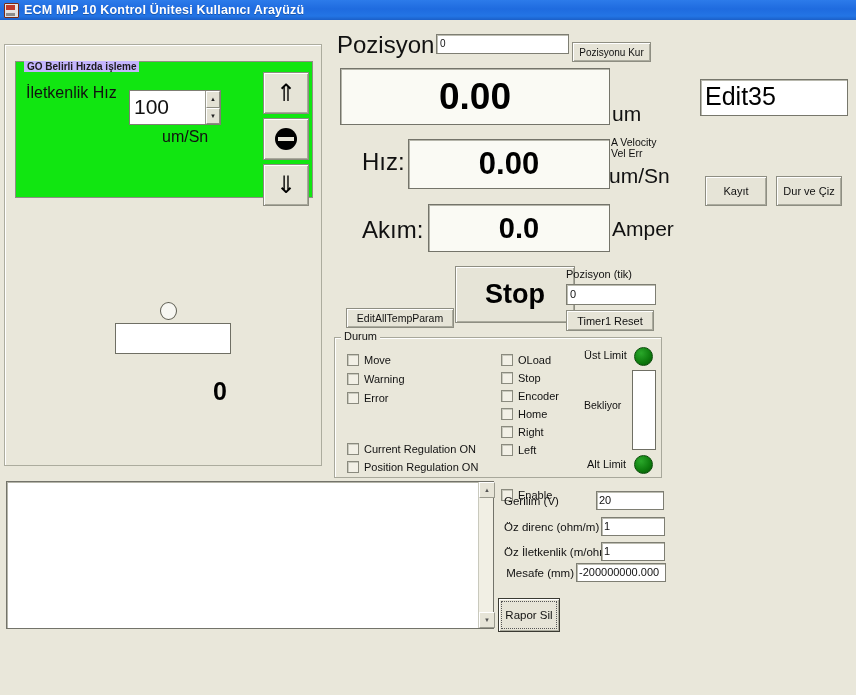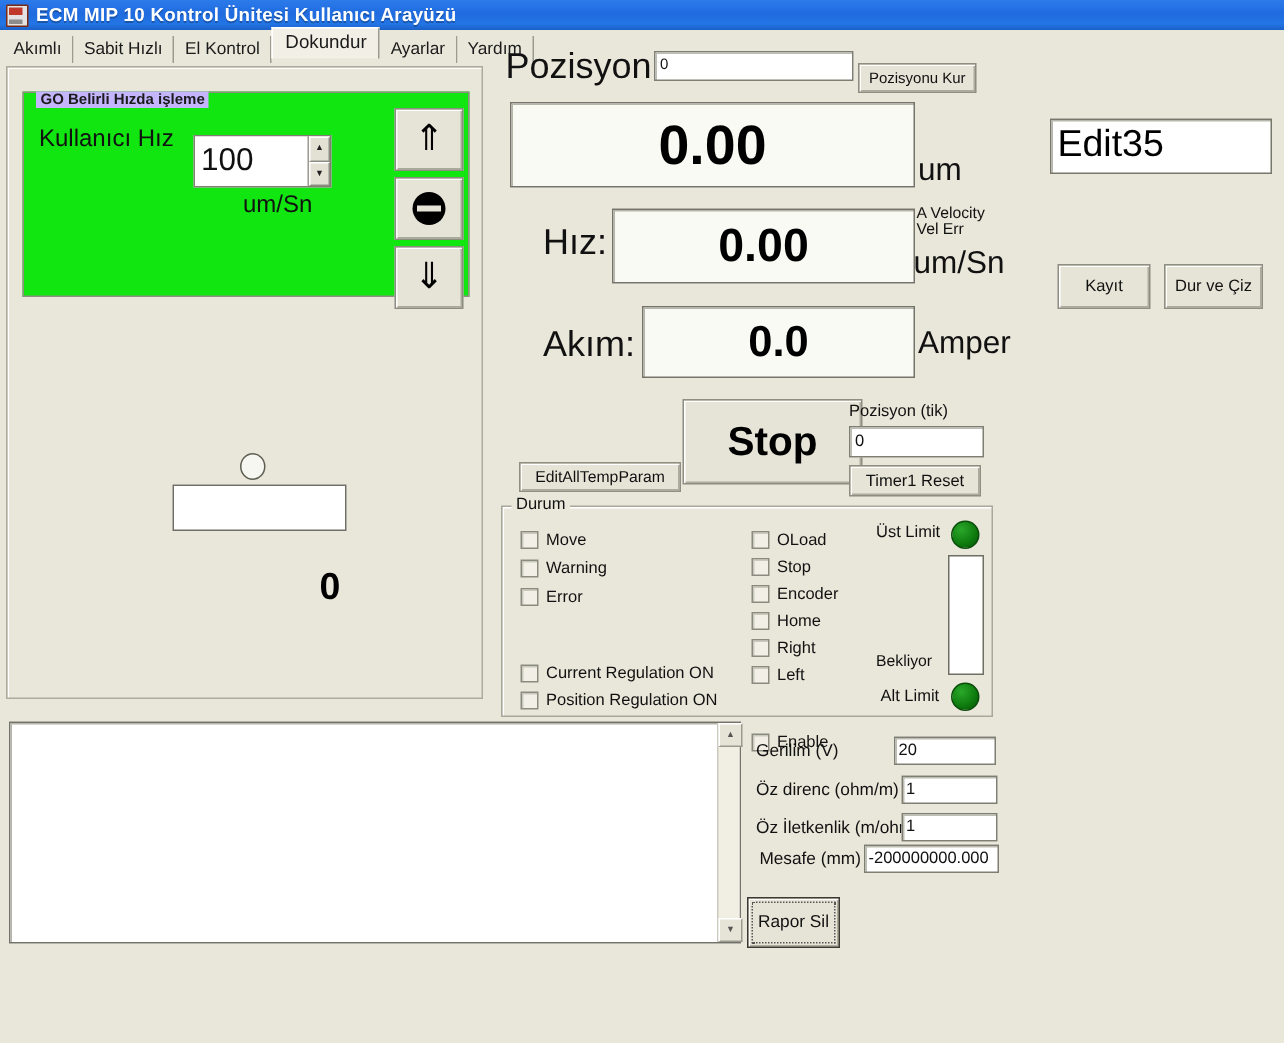--- a/index.html
+++ b/index.html
@@ -202,21 +202,21 @@
     position:absolute;width:17px;height:17px;border-radius:50%;
     background:radial-gradient(circle at 35% 30%, #2AA82A 0%, #0D7A0D 60%, #065206 100%);
     border:1px solid #0a4d0a;
   }
   .waitbox{
     position:absolute;left:632px;top:370px;width:22px;height:78px;
     background:#ffffff;border:1px solid #6f6f64;
   }
   .lbl-ust{left:584px;top:349px;font-size:11px;}
   .lbl-alt{left:587px;top:458px;font-size:11px;}
-  .lbl-bekliyor{left:584px;top:399px;font-size:10.5px;margin-top:36px;}
+  .lbl-bekliyor{left:584px;top:399px;font-size:10.5px;}
 
   
   .report{
     position:absolute;left:6px;top:481px;width:486px;height:146px;
     background:#ffffff;border:1px solid #73736A;
     box-shadow:inset 1px 1px 0 #b5b5aa;
   }
   .rep-scroll{
     position:absolute;right:0;top:0;width:14px;height:100%;
     background:#F1EFE4;border-left:1px solid #c9c9bd;
@@ -249,36 +249,26 @@
 </head>
 <body>
 
 <div class="app">
 
   <div class="titlebar">
     <div class="tb-icon"></div>
     <div class="tb-title">ECM MIP 10 Kontrol Ünitesi Kullanıcı Arayüzü</div>
   </div>
 
-  <div class="tabstrip">
-    <div class="tabs">
-      <div class="tab">Akımlı</div>
-      <div class="tab">Sabit Hızlı</div>
-      <div class="tab">El Kontrol</div>
-      <div class="tab active">Dokundur</div>
-      <div class="tab">Ayarlar</div>
-      <div class="tab">Yardım</div>
-    </div>
-  </div>
 
   <div class="leftpanel">
 
     <div class="greenbox">
       <div class="gb-legend">GO Belirli Hızda işleme</div>
-      <div class="gb-label">Kullanıcı Hız</div>
+      <div class="gb-label">İletkenlik Hız</div>
 
       <div class="spin-wrap">
         <div class="spin-val">100</div>
         <div class="spin-btns">
           <div class="spin-b">▲</div>
           <div class="spin-b">▼</div>
         </div>
       </div>
 
       <div class="gb-unit">um/Sn</div>

